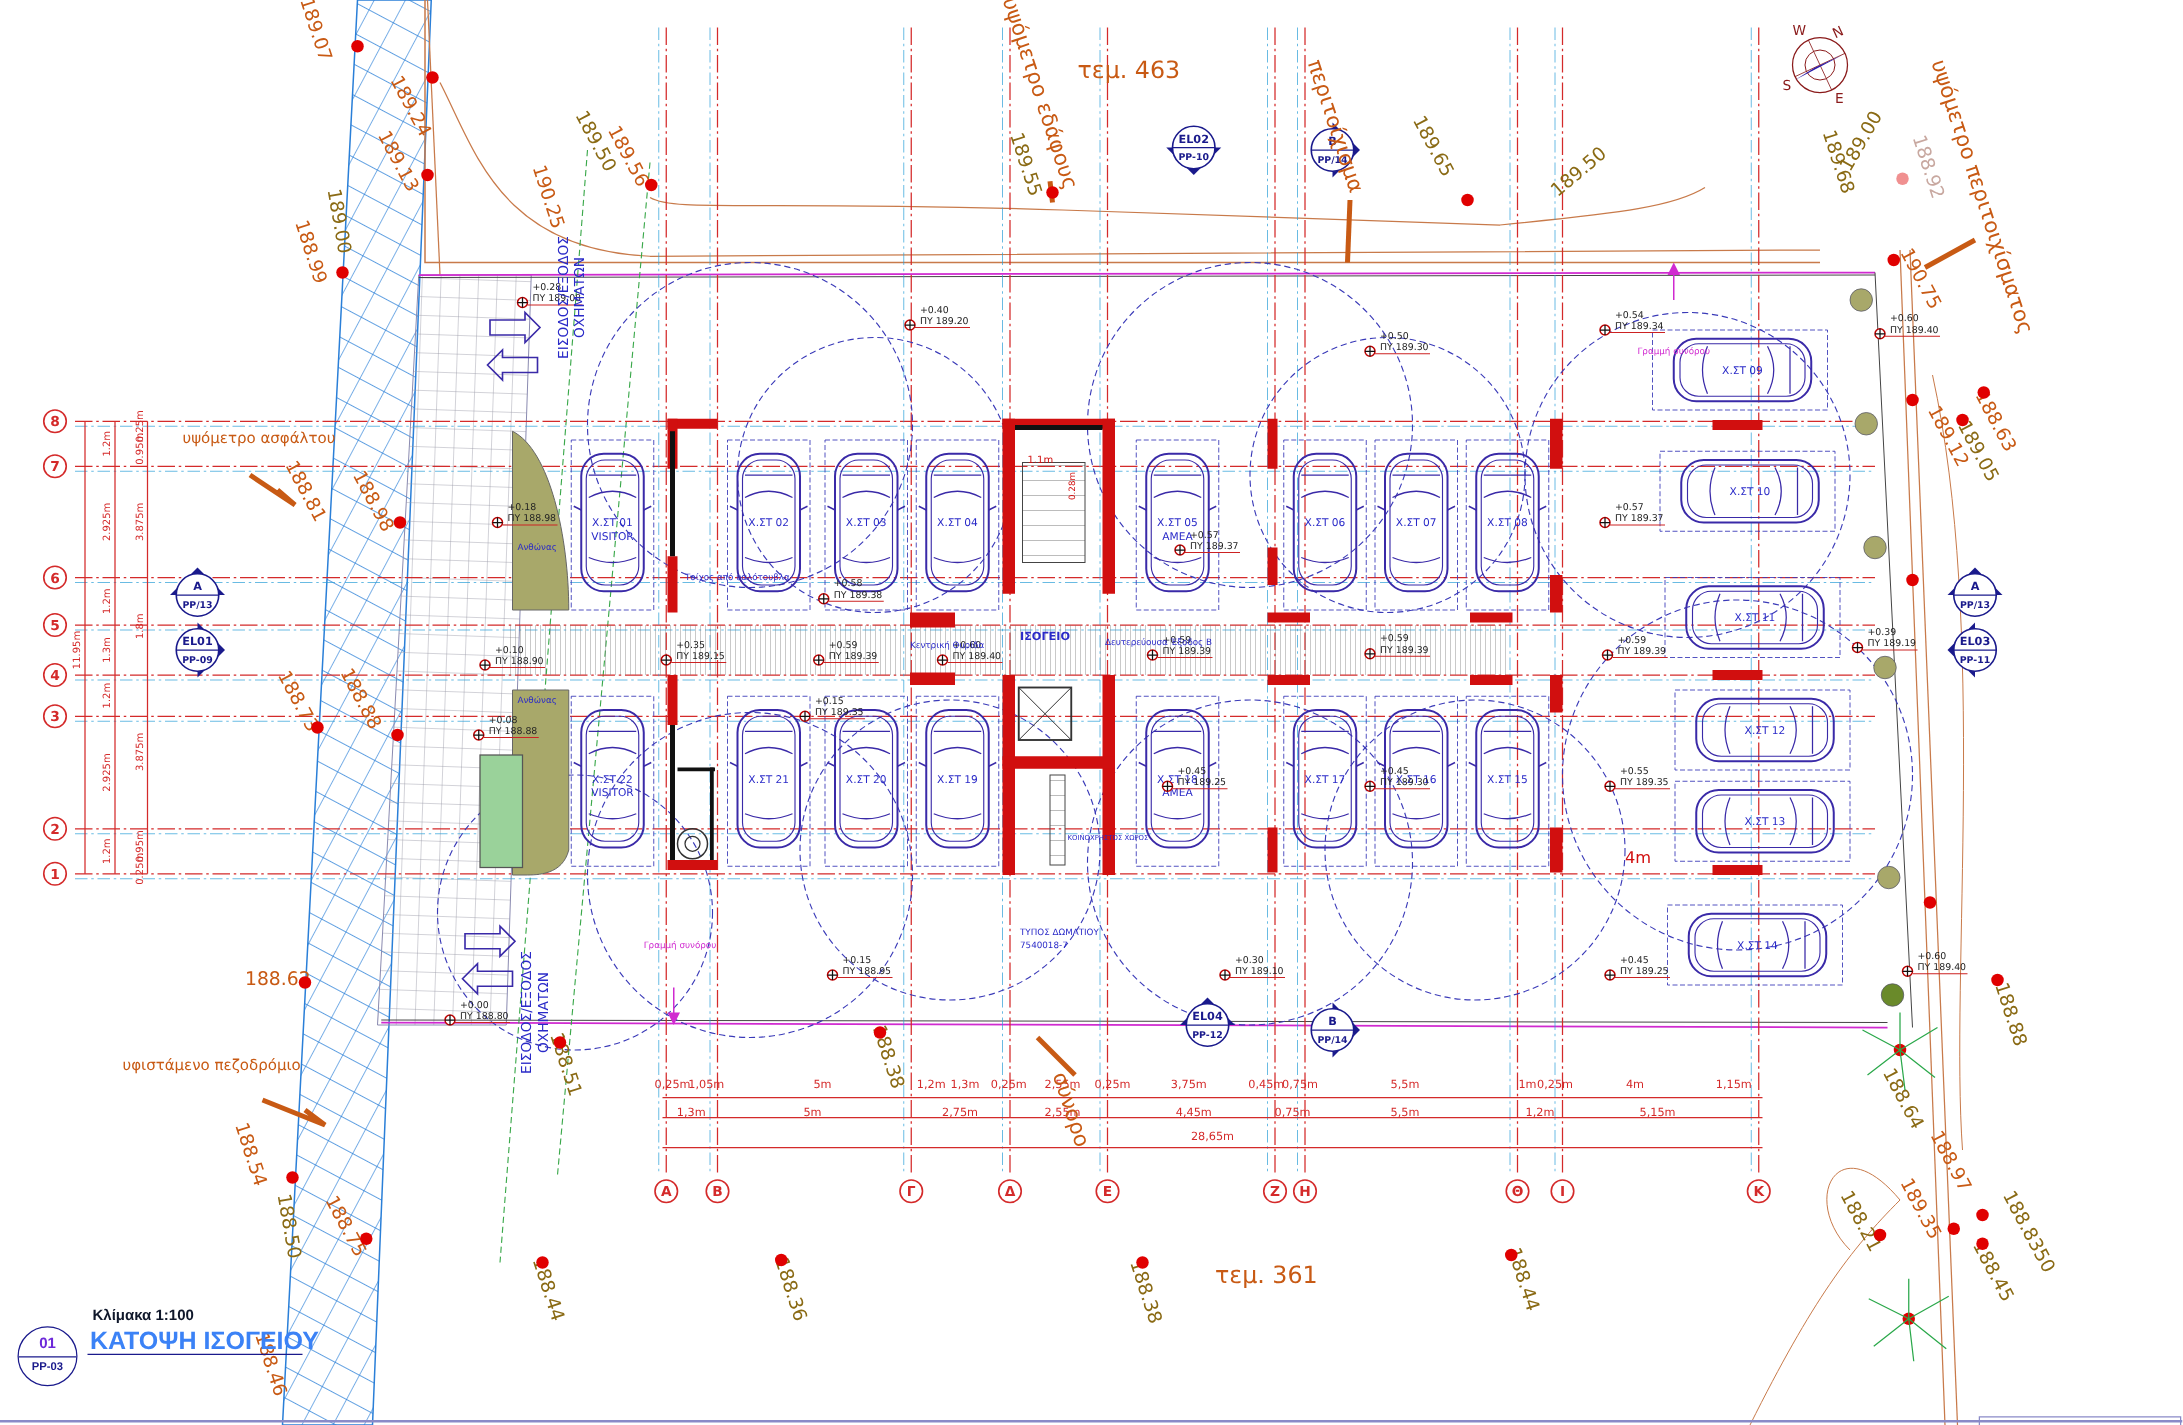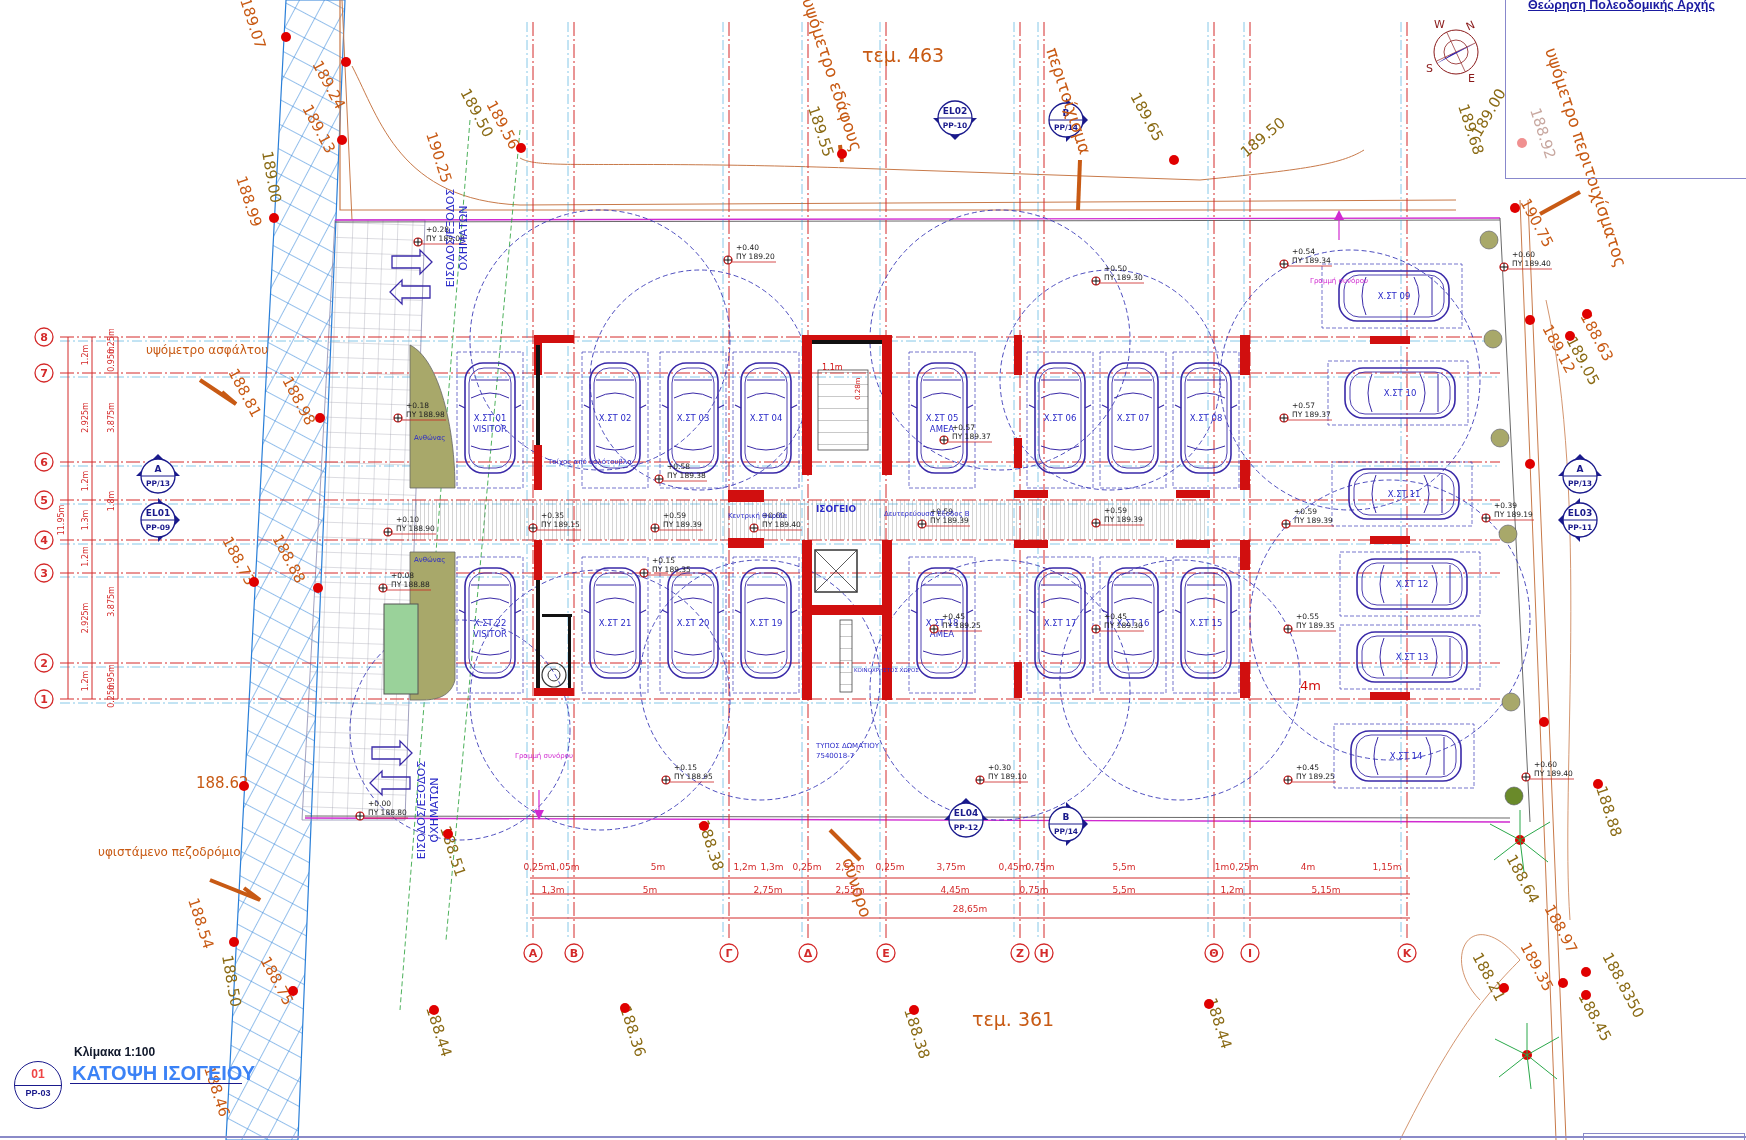--- a/index.html
+++ b/index.html
@@ -5,21 +5,21 @@
   html,body{margin:0;padding:0;background:#fff;}
   body{width:1746px;height:1140px;overflow:hidden;position:relative;font-family:"Liberation Sans",sans-serif;}
   #sheet{position:absolute;left:0;top:0;width:1746px;height:1140px;}
   svg text{font-family:"DejaVu Sans","Liberation Sans",sans-serif;}
   .titleblock{position:absolute;left:1505px;top:0;width:241px;height:178px;border-left:1px solid #8888cc;border-bottom:1px solid #8888cc;}
   .titleblock .hd{position:absolute;left:22px;top:-2px;font-size:12.5px;font-weight:bold;color:#1a1aa0;text-decoration:underline;white-space:nowrap;}
   .sheet-title{position:absolute;left:72px;top:1062px;font-size:20px;font-weight:bold;color:#3b82f6;white-space:nowrap;}
   .sheet-scale{position:absolute;left:74px;top:1045px;font-size:12px;font-weight:bold;color:#0f172a;white-space:nowrap;}
   .sheet-rule{position:absolute;left:70px;top:1083px;width:172px;height:1px;background:#1a1a8c;}
   .bubble{position:absolute;left:14px;top:1061px;width:46px;height:46px;border:1.5px solid #1a1a8c;border-radius:50%;}
-  .bubble .n{position:absolute;left:0;right:0;top:5px;text-align:center;font-size:12px;font-weight:bold;color:#ef4444;}
+  .bubble .n{position:absolute;left:0;right:0;top:5px;text-align:center;font-size:12px;font-weight:bold;color:#6d28d9;}
   .bubble .s{position:absolute;left:0;right:0;top:26px;text-align:center;font-size:9px;font-weight:bold;color:#1a1a8c;}
   .bubble .ln{position:absolute;left:0;right:0;top:23px;height:1px;background:#1a1a8c;}
   .footer{position:absolute;left:0;top:1136px;width:1746px;height:4px;border-top:2px solid #8a8ac8;}
   .stamp{position:absolute;left:1583px;top:1133px;width:160px;height:7px;border:1px solid #8a8ac8;}
 </style>
 </head>
 <body>
 
 <div id="sheet">
   <svg id="plan" width="1746" height="1140" viewBox="0 0 1746 1140" xmlns="http://www.w3.org/2000/svg">
@@ -822,23 +822,20 @@
       <path d="M1527 1055 l-32 -16 M1527 1055 l32 -18 M1527 1055 l-28 22 M1527 1055 l30 24 M1527 1055 l0 -32 M1527 1055 l4 34"></path>
     </g>
 
     <path d="M1339 240 V212" stroke="#d02ad0" stroke-width="1.2"></path>
     <path d="M1334 220 L1339 210 L1344 220 Z" fill="#d02ad0"></path>
     <path d="M539 790 V818" stroke="#d02ad0" stroke-width="1.2"></path>
     <path d="M534 810 L539 820 L544 810 Z" fill="#d02ad0"></path>
   </svg>
 
   
-  <div class="titleblock">
-    <div class="hd">Θεώρηση Πολεοδομικής Αρχής</div>
-  </div>
 
   
   <div class="bubble">
     <div class="n">01</div>
     <div class="ln"></div>
     <div class="s">PP-03</div>
   </div>
   <div class="sheet-title">ΚΑΤΟΨΗ ΙΣΟΓΕΙΟΥ</div>
   <div class="sheet-rule"></div>
   <div class="sheet-scale">Κλίμακα 1:100</div>

